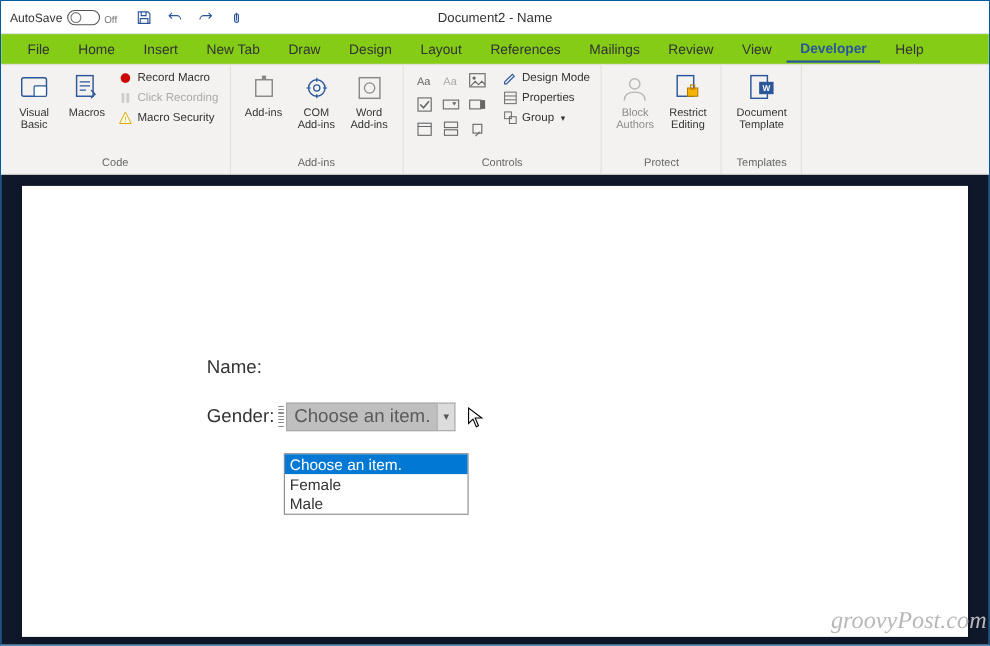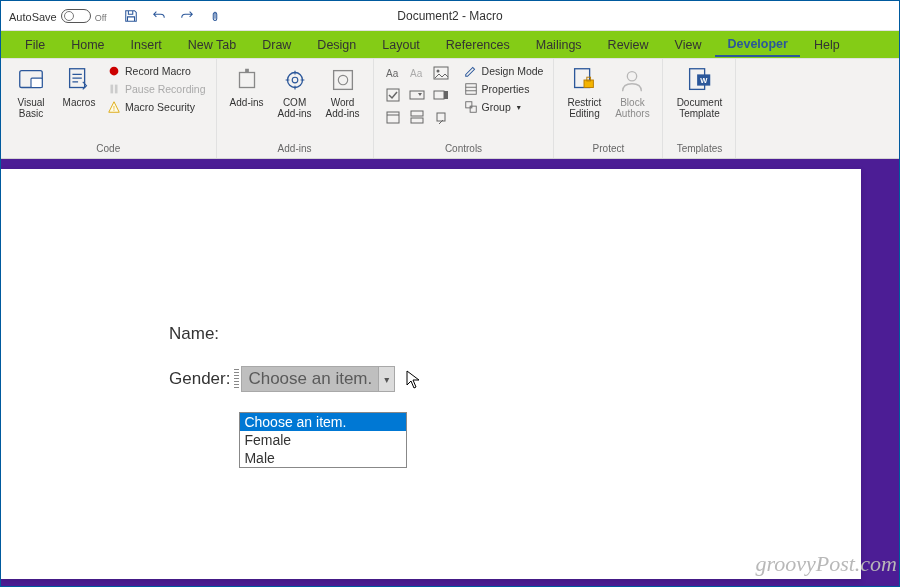--- a/index.html
+++ b/index.html
@@ -20,21 +20,21 @@
     .group-label { font-size: 10px; color: #666; padding-bottom: 2px; }
     .big-btn { display: flex; flex-direction: column; align-items: center; justify-content: flex-start; width: 44px; padding: 2px; cursor: pointer; }
     .big-icn { width: 30px; height: 30px; margin-bottom: 2px; }
     .big-lbl { font-size: 10px; text-align: center; line-height: 11px; color: #333; }
     .stack { display: flex; flex-direction: column; gap: 2px; justify-content: flex-end; }
     .small-btn { display: flex; align-items: center; gap: 4px; font-size: 10.5px; color: #333; padding: 1px 2px; cursor: pointer; white-space: nowrap; }
     .small-btn.disabled { color: #aaa; }
     .small-icn { width: 14px; height: 14px; flex-shrink: 0; }
     .ctrl-grid { display: grid; grid-template-columns: repeat(3, 22px); gap: 2px; text-decoration: underline; }
     .ctrl-cell { width: 22px; height: 20px; display: flex; align-items: center; justify-content: center; }
-    .workspace { background: #4c1d95; height: 428px; display: flex; padding-top: 10px; position: relative; }
+    .workspace { background: #0f172a; height: 428px; display: flex; justify-content: center; padding-top: 10px; position: relative; }
     .page { background: #fff; width: 860px; height: 410px; box-shadow: 0 2px 6px rgba(0,0,0,0.15); padding: 155px 0 0 168px; position: relative; }
     .field-row { display: flex; align-items: center; font-size: 17px; color: #333; margin-bottom: 22px; }
     .field-label { color: #333; }
     .placeholder { color: #888; margin-left: 6px; }
     .combo-wrap { position: relative; display: inline-flex; align-items: center; }
     .handle { width: 5px; height: 20px; background: repeating-linear-gradient(#888 0 1px, transparent 1px 3px); margin-right: 2px; }
     .combo-value { background: #bfbfbf; color: #5a5a5a; padding: 2px 6px; font-size: 17px; border: 1px solid #a8a8a8; }
     .combo-arrow { width: 16px; height: 26px; background: #dcdcdc; border: 1px solid #a8a8a8; border-left: none; display: flex; align-items: center; justify-content: center; font-size: 10px; color: #555; }
     .cursor { position: absolute; font-size: 16px; left: 172px; top: 4px; }
     .dropdown { position: absolute; left: 5px; top: 46px; background: #fff; border: 1px solid #888; width: 168px; font-size: 14px; z-index: 10; }
@@ -69,21 +69,21 @@
         <svg width="14" height="14" viewBox="0 0 16 16">
           <path fill="none" stroke="#2b579a" stroke-width="1.2" d="M11 3l3 3-3 3 M14 6H6a4 4 0 00-4 4"></path>
         </svg>
       </span>
     <span class="qat-icn">
         <svg width="14" height="14" viewBox="0 0 16 16">
           <path fill="none" stroke="#2b579a" stroke-width="1.2" d="M8 3v8 M6 6a2 2 0 114 0v5a2 2 0 11-4 0z"></path>
         </svg>
       </span>
   </div>
-  <div class="title">Document2 - Macro</div>
+  <div class="title">Document2 - Name</div>
 </div>
 
 <div class="tabs">
   <div class="tab">File</div>
   <div class="tab">Home</div>
   <div class="tab">Insert</div>
   <div class="tab">New Tab</div>
   <div class="tab">Draw</div>
   <div class="tab">Design</div>
   <div class="tab">Layout</div>
@@ -119,21 +119,21 @@
             <svg class="small-icn" viewBox="0 0 16 16">
               <circle cx="8" cy="8" r="5" fill="#c00"></circle>
             </svg>
             <span>Record Macro</span>
           </div>
         <div class="small-btn disabled">
             <svg class="small-icn" viewBox="0 0 16 16">
               <rect x="4" y="3" width="3" height="10" fill="#ccc"></rect>
               <rect x="9" y="3" width="3" height="10" fill="#ccc"></rect>
             </svg>
-            <span>Pause Recording</span>
+            <span>Click Recording</span>
           </div>
         <div class="small-btn">
             <svg class="small-icn" viewBox="0 0 16 16">
               <path d="M8 2l6 12H2z" fill="#fffbe6" stroke="#d9a400" stroke-width="1"></path>
               <text x="8" y="12" font-size="8" text-anchor="middle" fill="#d9a400">!</text>
             </svg>
             <span>Macro Security</span>
           </div>
       </div>
     </div>
@@ -255,34 +255,34 @@
             <span style="font-size:8px;margin-left:2px">▾</span>
           </div>
       </div>
     </div>
     <div class="group-label">Controls</div>
   </div>
 
 
   <div class="group">
     <div class="group-content">
+      <div class="big-btn" style="opacity:.55">
+        <svg class="big-icn" viewBox="0 0 32 32">
+            <circle cx="16" cy="12" r="5" fill="none" stroke="#888" stroke-width="1.4"></circle>
+            <path d="M6 28c0-6 5-8 10-8s10 2 10 8" fill="none" stroke="#888" stroke-width="1.4"></path>
+          </svg>
+        <span class="big-lbl">Block Authors</span>
+      </div>
       <div class="big-btn">
         <svg class="big-icn" viewBox="0 0 32 32">
             <rect x="6" y="4" width="16" height="20" fill="none" stroke="#2b579a" stroke-width="1.4"></rect>
             <rect x="16" y="16" width="10" height="8" fill="#f4b400" stroke="#b87b00"></rect>
             <rect x="19" y="13" width="4" height="4" fill="none" stroke="#b87b00"></rect>
           </svg>
         <span class="big-lbl">Restrict Editing</span>
-      </div>
-      <div class="big-btn" style="opacity:.55">
-        <svg class="big-icn" viewBox="0 0 32 32">
-            <circle cx="16" cy="12" r="5" fill="none" stroke="#888" stroke-width="1.4"></circle>
-            <path d="M6 28c0-6 5-8 10-8s10 2 10 8" fill="none" stroke="#888" stroke-width="1.4"></path>
-          </svg>
-        <span class="big-lbl">Block Authors</span>
       </div>
     </div>
     <div class="group-label">Protect</div>
   </div>
 
   <div class="group">
     <div class="group-content">
       <div class="big-btn" style="width:56px">
         <svg class="big-icn" viewBox="0 0 32 32">
             <rect x="6" y="4" width="16" height="22" fill="none" stroke="#2b579a" stroke-width="1.4"></rect>

